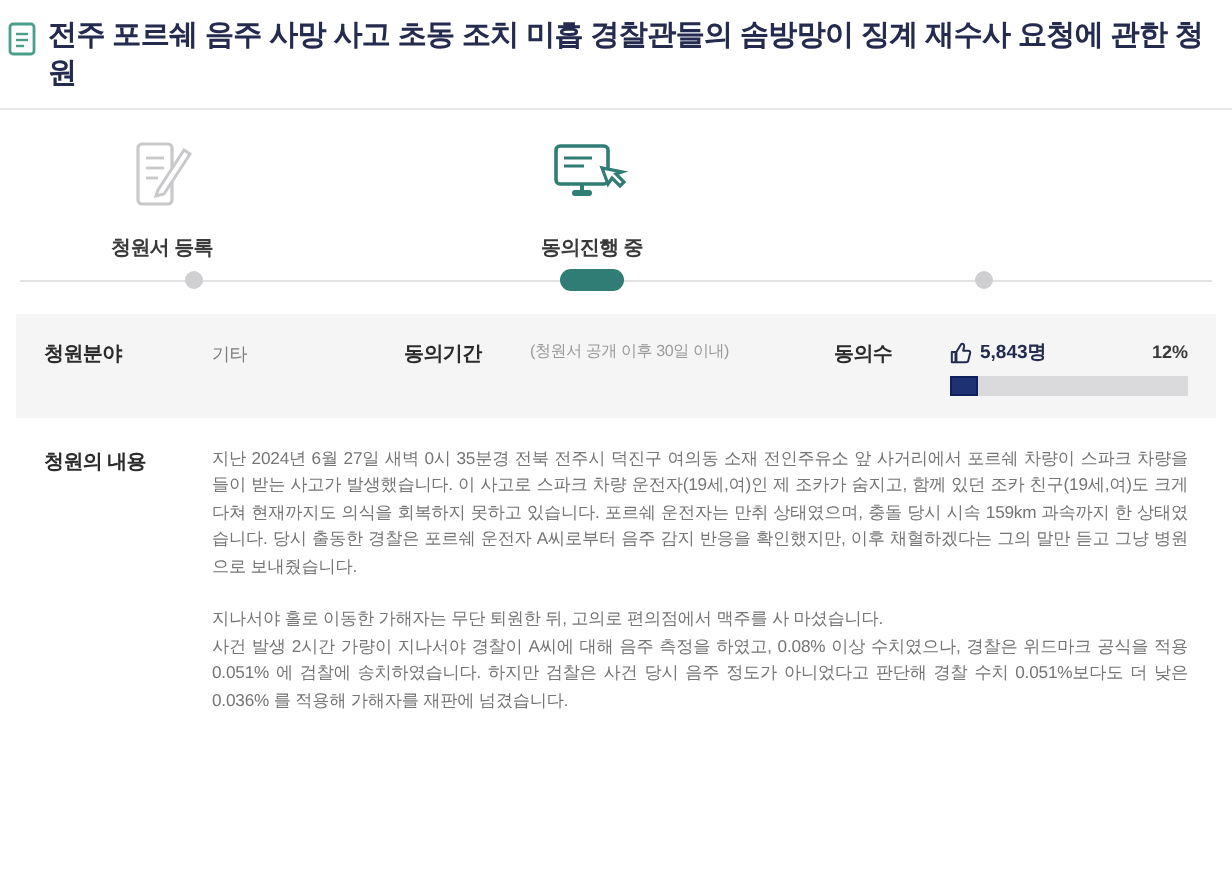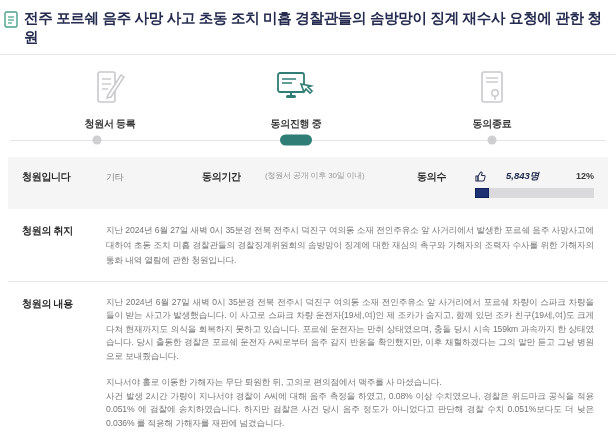--- a/index.html
+++ b/index.html
@@ -8,21 +8,21 @@
 
   
   .header { display:flex; align-items:flex-start; gap:6px; padding:9px 14px 7px 4px; }
   .doc-icon { flex:0 0 auto; margin-top:2px; }
   .page-title { font-size:14.5px; font-weight:bold; color:#242b4e; line-height:1.3; letter-spacing:-0.3px; }
   .header-divider { border:none; border-top:1px solid #e7e7e9; margin:0; }
 
   
   .steps { position:relative; height:102px; }
   .step { position:absolute; top:13px; width:140px; transform:translateX(-50%); text-align:center; }
-  .step-1 { left:110px; } .step-2 { left:296px; } .step-3 { left:492px; }
+  .step-1 { left:81px; } .step-2 { left:296px; } .step-3 { left:492px; }
   .step-label { margin-top:9px; font-size:10px; font-weight:bold; color:#3a3a3a; letter-spacing:-0.3px; }
   .timeline { position:absolute; left:10px; right:10px; top:85px; height:1px; background:#e3e3e5; }
   .t-dot { position:absolute; top:85px; transform:translate(-50%,-50%); width:9px; height:9px;
     border-radius:50%; background:#cfcfd2; }
   .t-dot.d1 { left:97px; } .t-dot.d3 { left:492px; }
   .t-pill { position:absolute; top:85px; left:296px; transform:translate(-50%,-50%);
     width:32px; height:11px; border-radius:6px; background:#2f7d74; }
 
   
   .info-table { margin:0 8px; }
@@ -33,21 +33,21 @@
   .col-cat-label { width:84px; }
   .col-cat-val { width:96px; padding-top:1px; }
   .col-period-label { width:63px; }
   .col-period-val { width:152px; }
   .period-dates { font-size:9px; font-weight:bold; color:#3c3c3c; }
   .period-end { color:#ab9c8a; font-weight:bold; }
   .period-note { font-size:8px; color:#9a9a9a; margin-top:0; letter-spacing:-0.2px; }
   .col-count-label { width:58px; }
   .col-count { flex:1; }
   .count-top { display:flex; align-items:center; }
-  .count-value { font-size:9.5px; font-weight:bold; color:#232b4e; margin-left:20px;font-style:italic; }
+  .count-value { font-size:9.5px; font-weight:bold; color:#232b4e; margin-left:4px; }
   .count-percent { margin-left:auto; font-size:9px; font-weight:bold; color:#3a3a3a; }
   .progress-track { margin-top:5px; width:100%; height:10px; background:#dadadd; }
   .progress-fill { height:100%; background:#1e3173; border:1px solid #10205c; }
 
   .row-plain { padding:13px 14px; }
   .row-border { border-bottom:1px solid #e7e7e9; }
   .col-row-label { width:84px; padding-top:1px; }
   .petitioner-val { font-size:9px; color:#8a8a8a; }
 
   .section { display:flex; padding:14px 14px 13px 14px; align-items:flex-start; }
@@ -96,43 +96,31 @@
         <line x1="8" y1="11" x2="22" y2="11" stroke="#2f7d74" stroke-width="1.5"></line>
         <line x1="8" y1="15" x2="18" y2="15" stroke="#2f7d74" stroke-width="1.5"></line>
         <rect x="12" y="27" width="10" height="3" rx="1.5" fill="#2f7d74"></rect>
         <line x1="17" y1="24" x2="17" y2="27" stroke="#2f7d74" stroke-width="2"></line>
         <path d="M27 16 l3 8 2-3 4 4 2-2 -4-4 3-1 Z" fill="#fff" stroke="#2f7d74" stroke-width="1.6"></path>
       </svg>
     </span>
     <div class="step-label">동의진행 중</div>
   </div>
 
-  <div class="step step-3">
-    <span>
-      <svg width="40" height="40" viewBox="0 0 40 40" style="margin:0 auto;">
-        <rect x="10" y="4" width="20" height="30" rx="2" fill="none" stroke="#c9c9cc" stroke-width="1.6"></rect>
-        <line x1="14" y1="10" x2="26" y2="10" stroke="#c9c9cc" stroke-width="1.4"></line>
-        <line x1="14" y1="14" x2="26" y2="14" stroke="#c9c9cc" stroke-width="1.4"></line>
-        <circle cx="23" cy="25" r="3.2" fill="none" stroke="#c9c9cc" stroke-width="1.4"></circle>
-        <line x1="23" y1="28" x2="23" y2="32" stroke="#c9c9cc" stroke-width="1.4"></line>
-      </svg>
-    </span>
-    <div class="step-label">동의종료</div>
-  </div>
 
   <div class="timeline"></div>
   <div class="t-dot d1"></div>
   <div class="t-pill"></div>
   <div class="t-dot d3"></div>
 </div>
 
 <div class="info-table">
 
   <div class="row row-top">
-    <div class="label col-cat-label">청원입니다</div>
+    <div class="label col-cat-label">청원분야</div>
     <div class="val col-cat-val">기타</div>
 
     <div class="label col-period-label">동의기간</div>
     <div class="col-period-val">
       <div class="period-note">(청원서 공개 이후 30일 이내)</div>
     </div>
 
     <div class="label col-count-label">동의수</div>
     <div class="col-count">
       <div class="count-top">
@@ -144,24 +132,20 @@
         <span class="count-value">5,843명</span>
         <span class="count-percent">12%</span>
       </div>
       <div class="progress-track">
         <div class="progress-fill" style="width: 12%;"></div>
       </div>
     </div>
   </div>
 
 
-  <div class="section row-border">
-    <div class="label col-row-label">청원의 취지</div>
-    <div class="section-body">지난 2024년 6월 27일 새벽 0시 35분경 전북 전주시 덕진구 여의동 소재 전인주유소 앞 사거리에서 발생한 포르쉐 음주 사망사고에 대하여 초동 조치 미흡 경찰관들의 경찰징계위원회의 솜방망이 징계에 대한 재심의 촉구와 가해자의 조력자 수사를 위한 가해자의 통화 내역 열람에 관한 청원입니다.</div>
-  </div>
 
   <div class="section">
     <div class="label col-row-label">청원의 내용</div>
     <div class="section-body section-body-tight">
       <p>지난 2024년 6월 27일 새벽 0시 35분경 전북 전주시 덕진구 여의동 소재 전인주유소 앞 사거리에서 포르쉐 차량이 스파크 차량을 들이 받는 사고가 발생했습니다. 이 사고로 스파크 차량 운전자(19세,여)인 제 조카가 숨지고, 함께 있던 조카 친구(19세,여)도 크게 다쳐 현재까지도 의식을 회복하지 못하고 있습니다. 포르쉐 운전자는 만취 상태였으며, 충돌 당시 시속 159km 과속까지 한 상태였습니다. 당시 출동한 경찰은 포르쉐 운전자 A씨로부터 음주 감지 반응을 확인했지만, 이후 채혈하겠다는 그의 말만 듣고 그냥 병원으로 보내줬습니다.</p>
       <p class="gap">지나서야 홀로 이동한 가해자는 무단 퇴원한 뒤, 고의로 편의점에서 맥주를 사 마셨습니다.</p>
       <p>사건 발생 2시간 가량이 지나서야 경찰이 A씨에 대해 음주 측정을 하였고, 0.08% 이상 수치였으나, 경찰은 위드마크 공식을 적용 0.051% 에 검찰에 송치하였습니다. 하지만 검찰은 사건 당시 음주 정도가 아니었다고 판단해 경찰 수치 0.051%보다도 더 낮은 0.036% 를 적용해 가해자를 재판에 넘겼습니다.</p>
     </div>
   </div>
 

